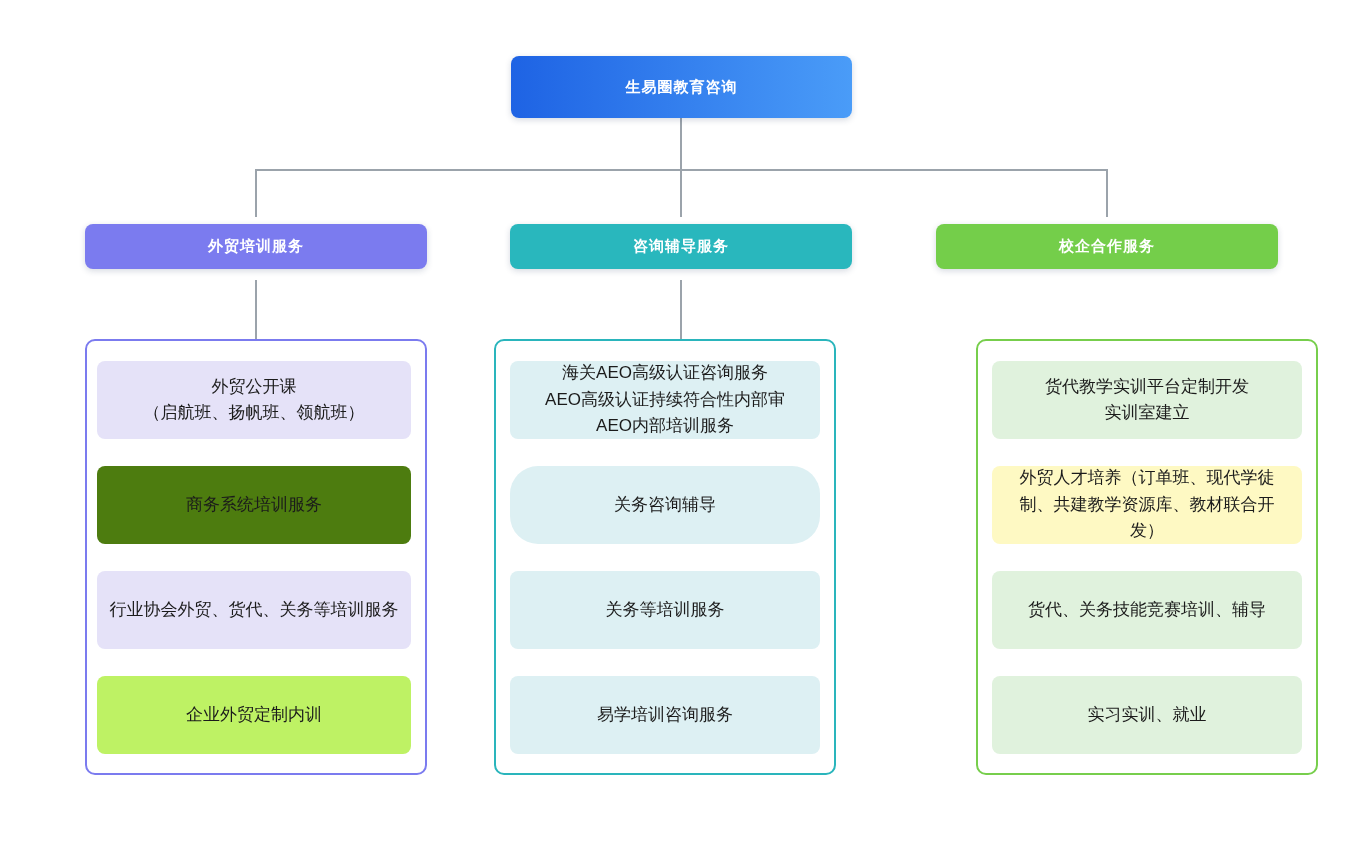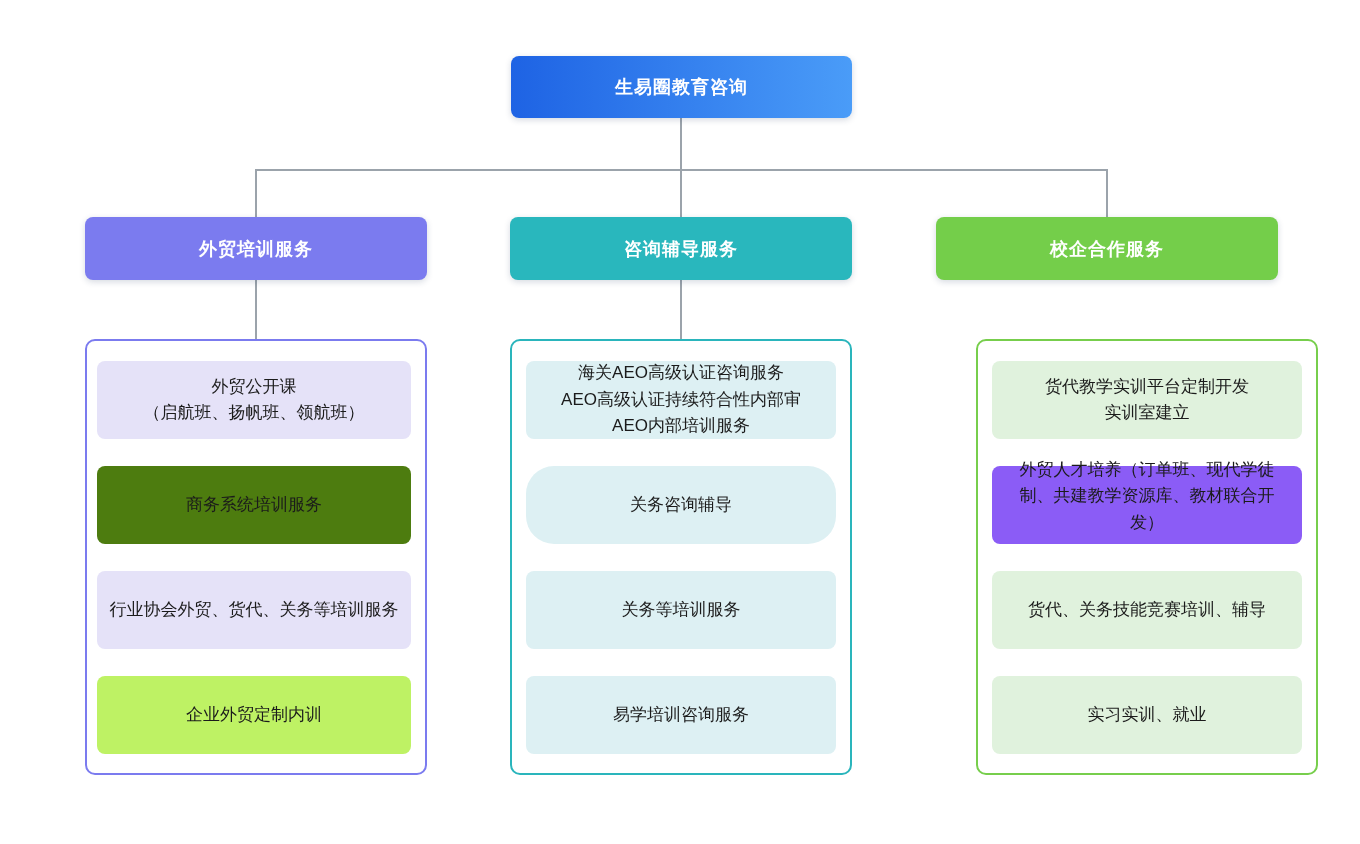--- a/index.html
+++ b/index.html
@@ -22,48 +22,48 @@
   .node {
     position: absolute;
     border-radius: 8px;
     display: flex;
     align-items: center;
     justify-content: center;
     box-shadow: 0 2px 6px rgba(30, 50, 90, 0.18);
   }
   .node span {
     color: #ffffff;
-    font-size: 18px;
+    font-size: 15px;
     font-weight: bold;
     letter-spacing: 1px;
     font-family: Liberation Mono, monospace;
   }
   .root {
     left: 511px; top: 56px; width: 341px; height: 62px;
   }
-  .hdr { top: 217px; width: 342px; height: 63px; }
+  .hdr { top: 224px; width: 342px; height: 45px; }
   .hdr1 { left: 85px; }
   .hdr2 { left: 510px; }
   .hdr3 { left: 936px; }
   .box {
     position: absolute;
     top: 339px;
     width: 342px;
     height: 436px;
     box-sizing: border-box;
     border: 2px solid #888;
     border-radius: 10px;
     background: #ffffff;
     padding: 20px 14px;
     display: flex;
     flex-direction: column;
     gap: 27px;
   }
   .box1 { left: 85px; padding-left: 10px; }
-  .box2 { left: 510px; }
+  .box2 { left: 494px; }
   .box3 { left: 936px; margin-left: 40px; }
   .item {
     min-height: 78px;
     border-radius: 8px;
     display: flex;
     align-items: center;
     justify-content: center;
     text-align: center;
     padding: 8px 12px;
     box-sizing: border-box;
@@ -133,21 +133,21 @@
     <div class="item" style="background: rgb(221, 240, 243);">
       <span>易学培训咨询服务</span>
     </div>
   </div>
 
   <div class="box box3" style="border-color: rgb(119, 206, 76);">
     <div class="item" style="background: rgb(224, 242, 221);">
       <span>货代教学实训平台定制开发
 实训室建立</span>
     </div>
-    <div class="item" style="background: #8b5cf6; align-items: flex-end;">
+    <div class="item" style="background: #fef9c3;">
       <span>外贸人才培养（订单班、现代学徒制、共建教学资源库、教材联合开发）</span>
     </div>
     <div class="item" style="background: rgb(224, 242, 221);">
       <span>货代、关务技能竞赛培训、辅导</span>
     </div>
     <div class="item" style="background: rgb(224, 242, 221); text-align: center;">
       <span>实习实训、就业</span>
     </div>
   </div>
 

